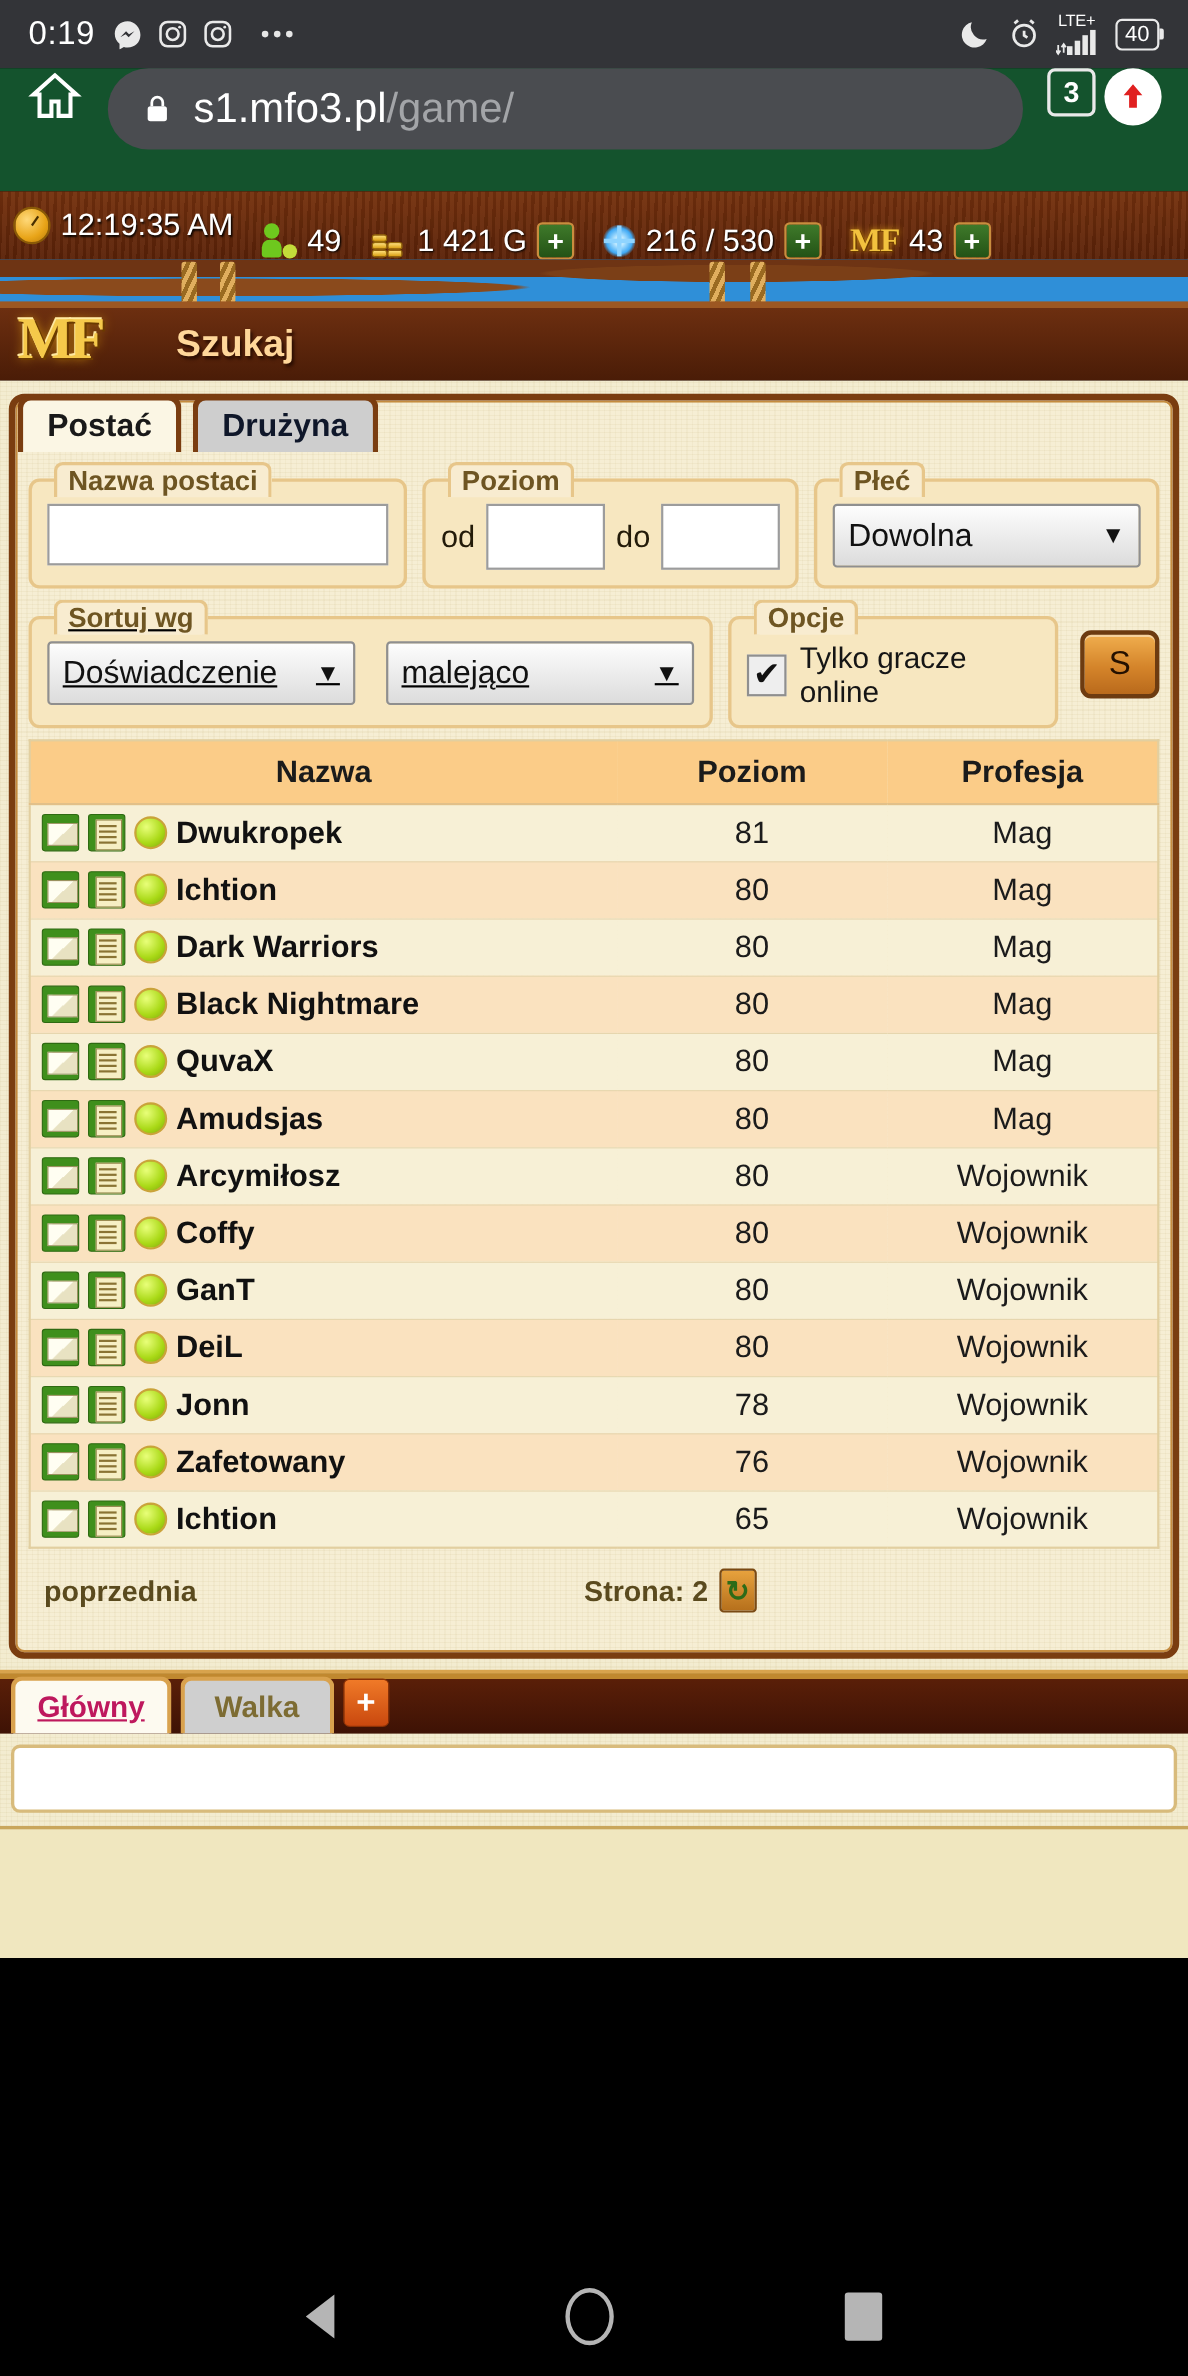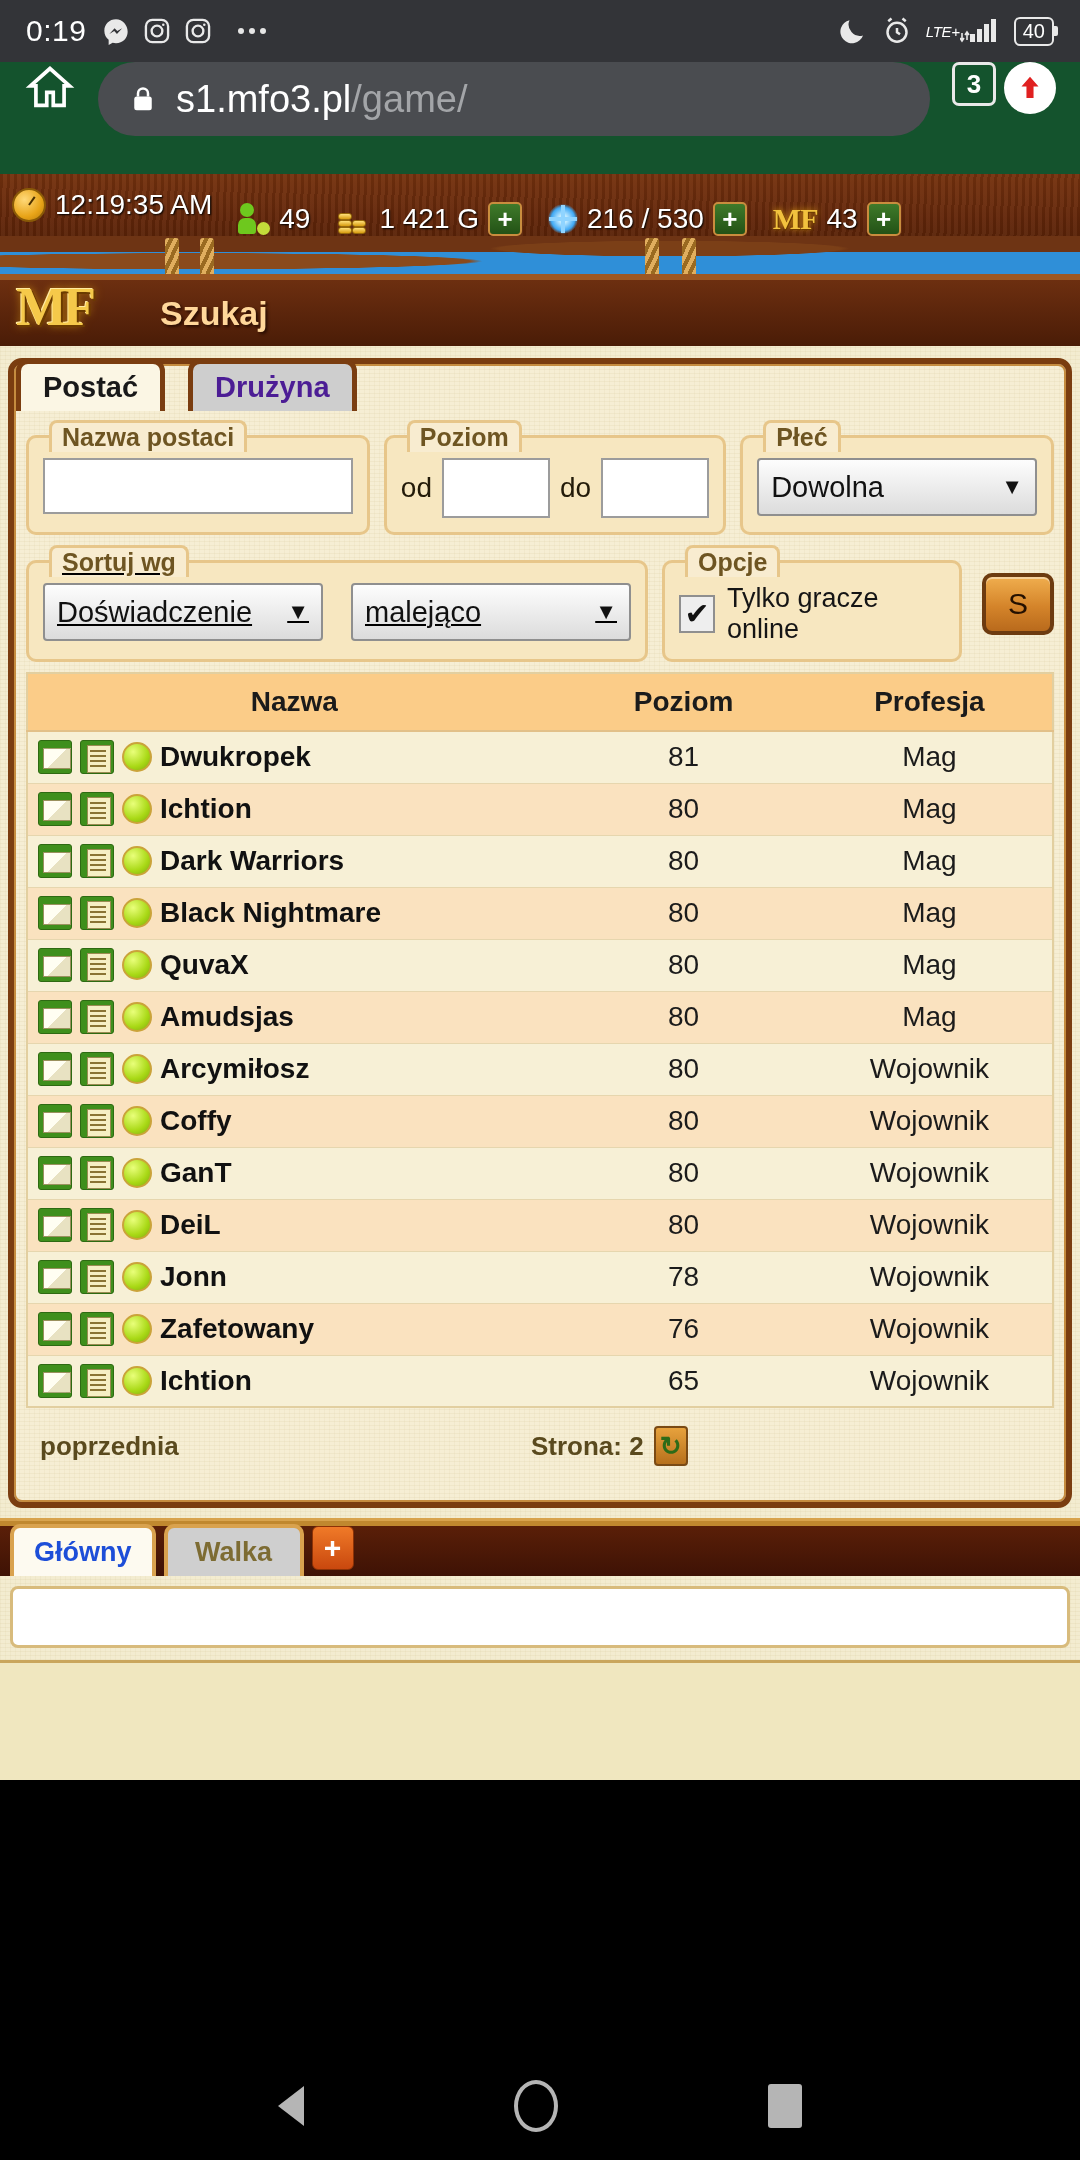--- a/index.html
+++ b/index.html
@@ -15,21 +15,21 @@
   .statusbar {
     height: 62px; background: #333438; color: #fff;
     display: flex; align-items: center; padding: 0 26px;
   }
   .sb-time { font-size: 30px; font-weight: 400; letter-spacing: .5px; }
   .sb-left-icons { display: flex; align-items: center; gap: 13px; margin-left: 16px; }
   .sb-ico { width: 28px; height: 28px; display: block; }
   .sb-dots { display: flex; gap: 5px; margin-left: 13px; }
   .sb-dots i { width: 6px; height: 6px; border-radius: 50%; background: #e6e6e6; display: block; }
   .sb-right { margin-left: auto; display: flex; align-items: center; gap: 14px; }
-  .sb-lte { display: flex; align-items: center; line-height: 1; font-style: italic; }
+  .sb-lte { display: flex; flex-direction: column; align-items: center; line-height: 1; }
   .sb-lte span { font-size: 15px; letter-spacing: -.3px; }
   .sb-batt {
     border: 2.5px solid #e9e9e9; border-radius: 6px; padding: 1px 7px;
     font-size: 20px; font-weight: 500; position: relative; margin-left: 2px;
   }
   .sb-batt::after {
     content: ""; position: absolute; right: -6px; top: 50%; transform: translateY(-50%);
     width: 4px; height: 10px; background: #e9e9e9; border-radius: 0 2px 2px 0;
   }
 
@@ -187,21 +187,21 @@
   .tabrow { display: flex; align-items: flex-end; height: 52px; margin: -6px 0 0 -6px; padding-left: 8px; position: relative; }
   .tab {
     height: 52px; min-width: 130px; padding: 0 22px;
     display: flex; align-items: center; justify-content: center;
     font-size: 29px; font-weight: 700;
     border: 5px solid #7a3d10; border-bottom: none;
     border-radius: 12px 12px 0 0;
     margin-right: 10px; position: relative; top: 1px;
   }
   .tab.active { background: #fbf6e4; color: #191919; z-index: 3; }
-  .tab.inactive { background: #cecece; color: #4c1d95; margin-left: 13px; }
+  .tab.inactive { background: #cecece; color: #0f172a; }
 
   .panel-inner { padding: 10px 12px 12px 12px; }
 
   
   .row { display: flex; gap: 14px; margin-bottom: 10px; align-items: stretch; }
   fieldset.fs {
     border: 3px solid #e7c68a; border-radius: 10px;
     background: #f7e7c0; padding: 6px 14px 14px 14px;
     position: relative;
   }
@@ -310,21 +310,21 @@
     height: 58px; display: flex; align-items: flex-end; gap: 8px;
     background: linear-gradient(180deg,#c0882f 0 5px,#5a1f08 5px,#3e1205 100%);
     padding-left: 10px; border-top: 3px solid #d8a34d;
   }
   .chat-tab {
     height: 52px; min-width: 140px; padding: 0 20px;
     display: flex; align-items: center; justify-content: center;
     font-size: 27px; font-weight: 700;
     border: 4px solid #d9a24e; border-bottom: none; border-radius: 10px 10px 0 0;
   }
-  .chat-tab.active { background: #fdfaf0; color: #1d4ed8; }
+  .chat-tab.active { background: #fdfaf0; color: #be185d; text-decoration: underline; }
   .chat-tab.inactive { background: #cfcfcf; color: #7d6c33; }
   .chat-plus {
     width: 42px; height: 44px; border-radius: 6px; margin-bottom: 6px;
     background: linear-gradient(180deg,#f07a28,#c9480e);
     color: #fff; font-size: 30px; font-weight: 700;
     display: flex; align-items: center; justify-content: center;
     border: 1px solid #8d3206;
   }
   .chat-input {
     margin: 10px 10px 0 10px; height: 62px; background: #fff;

